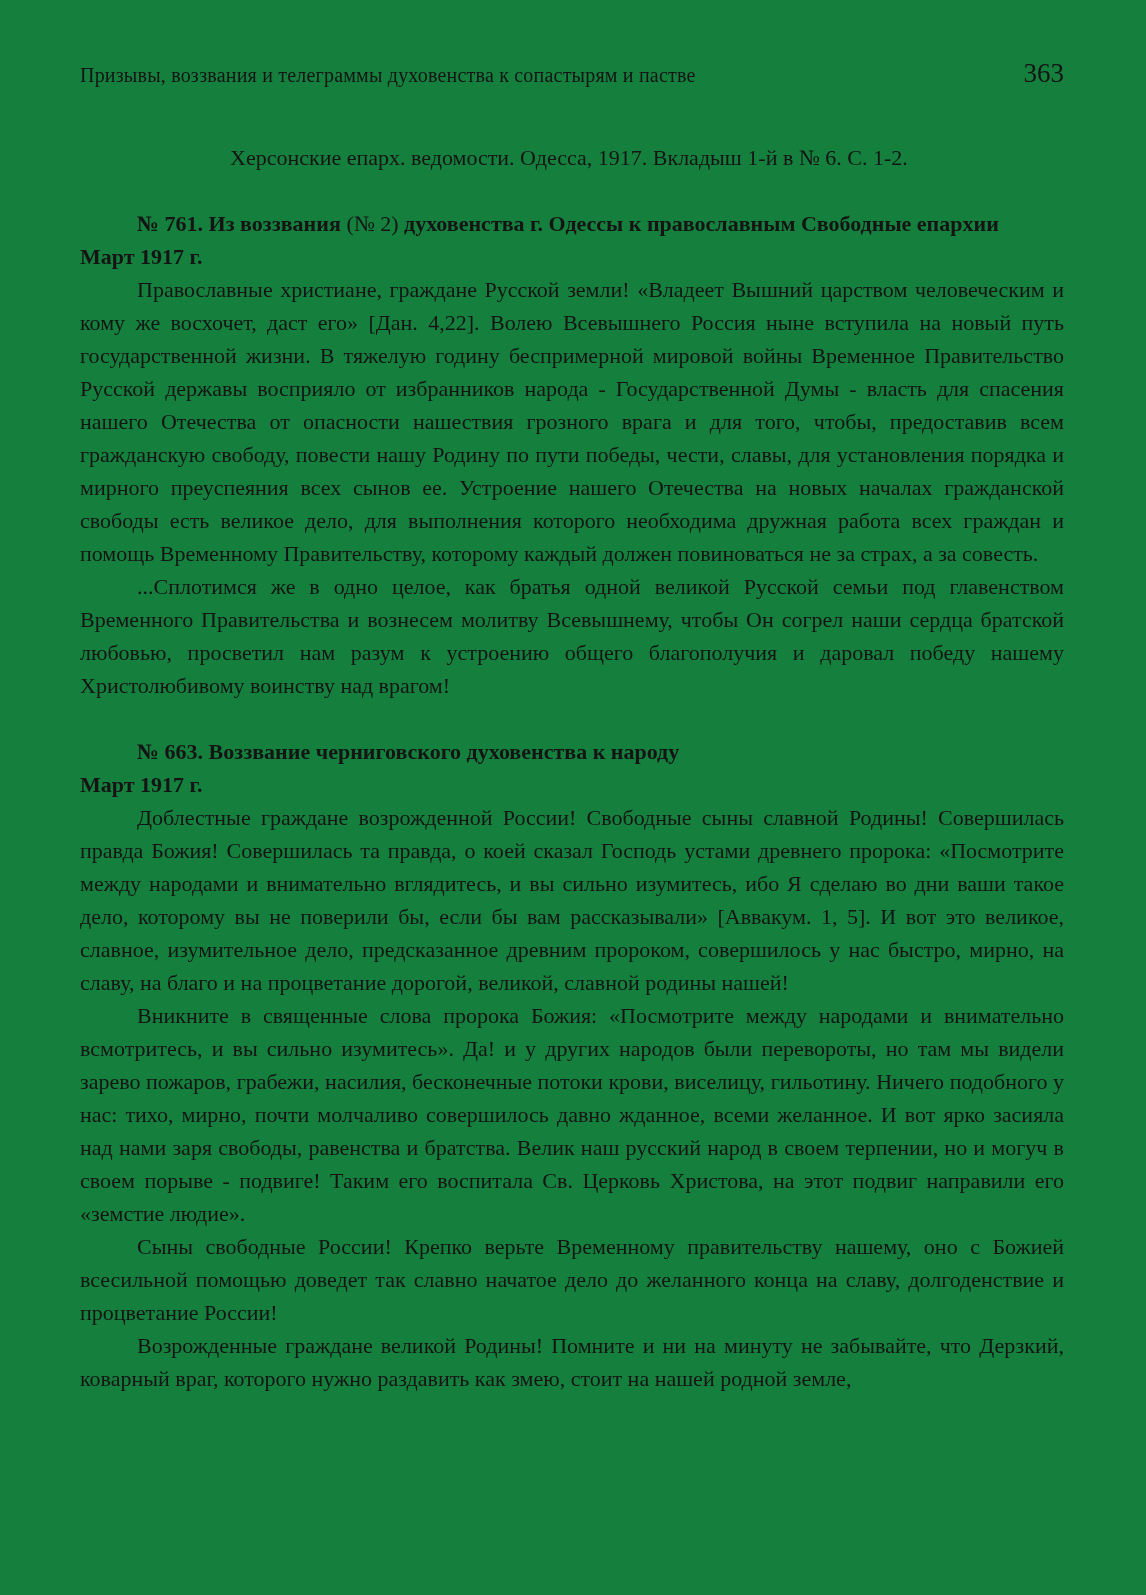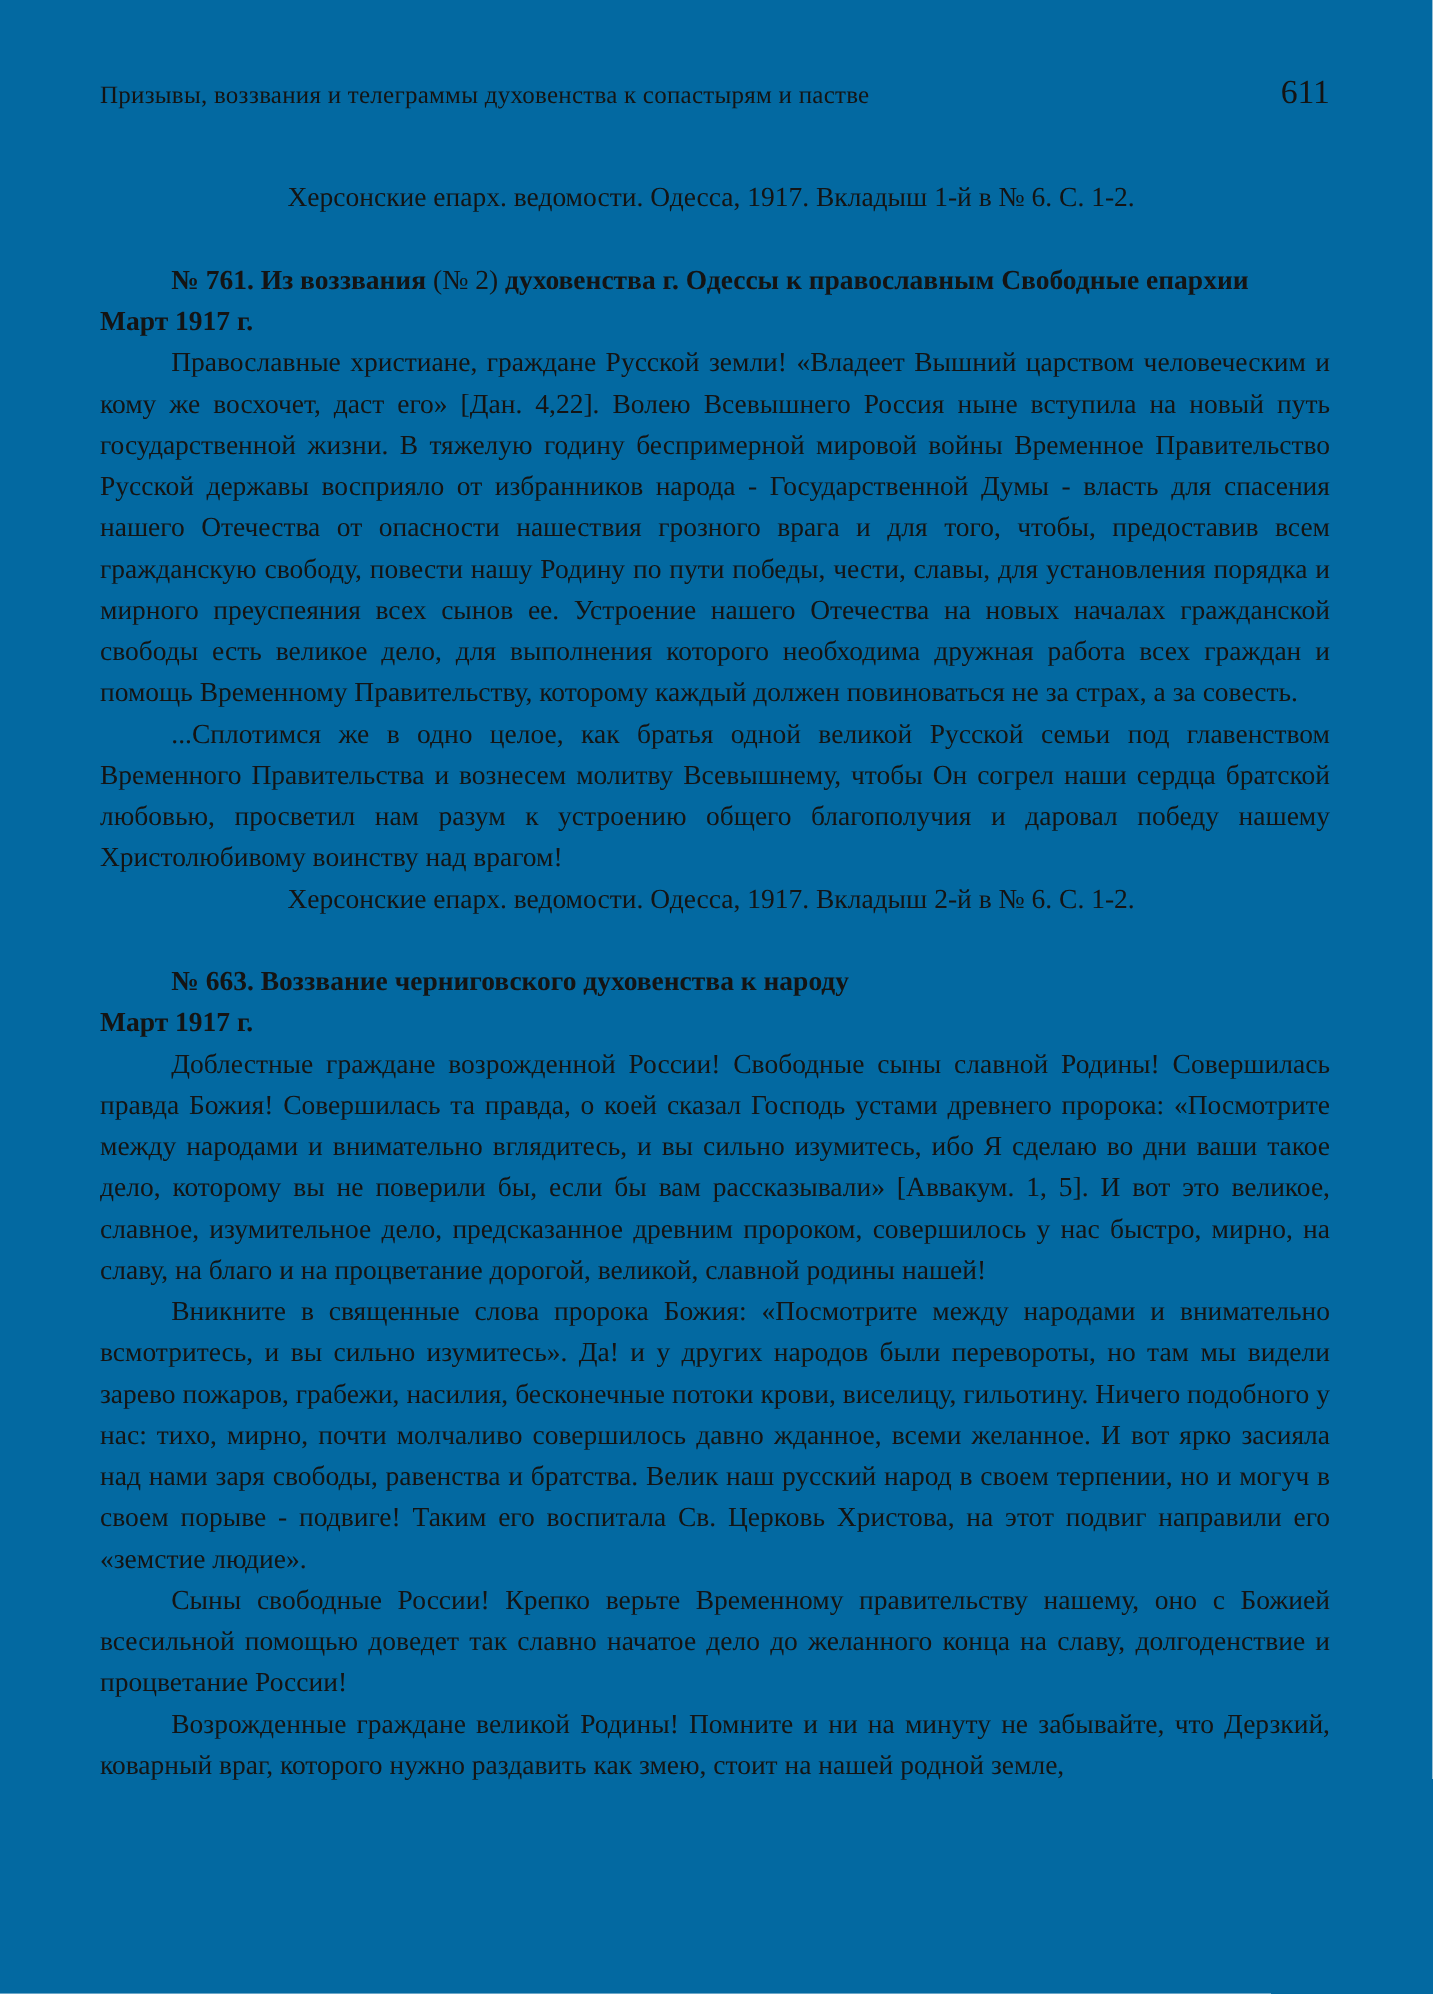--- a/index.html
+++ b/index.html
@@ -5,21 +5,21 @@
   html, body {
     margin: 0;
     padding: 0;
     background: #ffffff;
   }
   .page {
     position: relative;
     width: 1146px;
     height: 1595px;
     margin: 0 auto;
-    background: #0369a1;
+    background: #15803d;
     box-sizing: border-box;
     padding: 58px 82px 20px 80px;
     font-family: "Liberation Serif", "DejaVu Serif", serif;
     color: #141414;
     overflow: hidden;
   }
   .running-header {
     display: flex;
     justify-content: space-between;
     align-items: baseline;
@@ -62,32 +62,31 @@
     text-indent: 0 !important;
   }
 </style>
 </head>
 <body>
 
 <div class="page">
 
   <div class="running-header">
     <span class="running-title">Призывы, воззвания и телеграммы духовенства к сопастырям и пастве</span>
-    <span class="page-number">611</span>
+    <span class="page-number">363</span>
   </div>
 
   <div class="body-text">
 
     <p class="citation">Херсонские епарх. ведомости. Одесса, 1917. Вкладыш 1-й в № 6. С. 1-2.</p>
 
     <p class="doc-heading"><span class="bold">№ 761. Из воззвания</span> <span class="reg">(№ 2)</span> <span class="bold">духовенства г. Одессы к православным Свободные епархии</span></p>
     <p class="date-line">Март 1917 г.</p>
     <p class="para">Православные христиане, граждане Русской земли! «Владеет Вышний царством человеческим и кому же восхочет, даст его» [Дан. 4,22]. Волею Всевышнего Россия ныне вступила на новый путь государственной жизни. В тяжелую годину беспримерной мировой войны Временное Правительство Русской державы восприяло от избранников народа - Государственной Думы - власть для спасения нашего Отечества от опасности нашествия грозного врага и для того, чтобы, предоставив всем гражданскую свободу, повести нашу Родину по пути победы, чести, славы, для установления порядка и мирного преуспеяния всех сынов ее. Устроение нашего Отечества на новых началах гражданской свободы есть великое дело, для выполнения которого необходима дружная работа всех граждан и помощь Временному Правительству, которому каждый должен повиноваться не за страх, а за совесть.</p>
     <p class="para">...Сплотимся же в одно целое, как братья одной великой Русской семьи под главенством Временного Правительства и вознесем молитву Всевышнему, чтобы Он согрел наши сердца братской любовью, просветил нам разум к устроению общего благополучия и даровал победу нашему Христолюбивому воинству над врагом!</p>
-    <p class="citation">Херсонские епарх. ведомости. Одесса, 1917. Вкладыш 2-й в № 6. С. 1-2.</p>
 
     <p class="doc-heading"><span>№ 663. Воззвание черниговского духовенства к народу</span></p>
     <p class="date-line">Март 1917 г.</p>
     <p class="para">Доблестные граждане возрожденной России! Свободные сыны славной Родины! Совершилась правда Божия! Совершилась та правда, о коей сказал Господь устами древнего пророка: «Посмотрите между народами и внимательно вглядитесь, и вы сильно изумитесь, ибо Я сделаю во дни ваши такое дело, которому вы не поверили бы, если бы вам рассказывали» [Аввакум. 1, 5]. И вот это великое, славное, изумительное дело, предсказанное древним пророком, совершилось у нас быстро, мирно, на славу, на благо и на процветание дорогой, великой, славной родины нашей!</p>
     <p class="para">Вникните в священные слова пророка Божия: «Посмотрите между народами и внимательно всмотритесь, и вы сильно изумитесь». Да! и у других народов были перевороты, но там мы видели зарево пожаров, грабежи, насилия, бесконечные потоки крови, виселицу, гильотину. Ничего подобного у нас: тихо, мирно, почти молчаливо совершилось давно жданное, всеми желанное. И вот ярко засияла над нами заря свободы, равенства и братства. Велик наш русский народ в своем терпении, но и могуч в своем порыве - подвиге! Таким его воспитала Св. Церковь Христова, на этот подвиг направили его «земстие людие».</p>
     <p class="para">Сыны свободные России! Крепко верьте Временному правительству нашему, оно с Божией всесильной помощью доведет так славно начатое дело до желанного конца на славу, долгоденствие и процветание России!</p>
     <p class="para">Возрожденные граждане великой Родины! Помните и ни на минуту не забывайте, что Дерзкий, коварный враг, которого нужно раздавить как змею, стоит на нашей родной земле,</p>
 
   </div>
 

